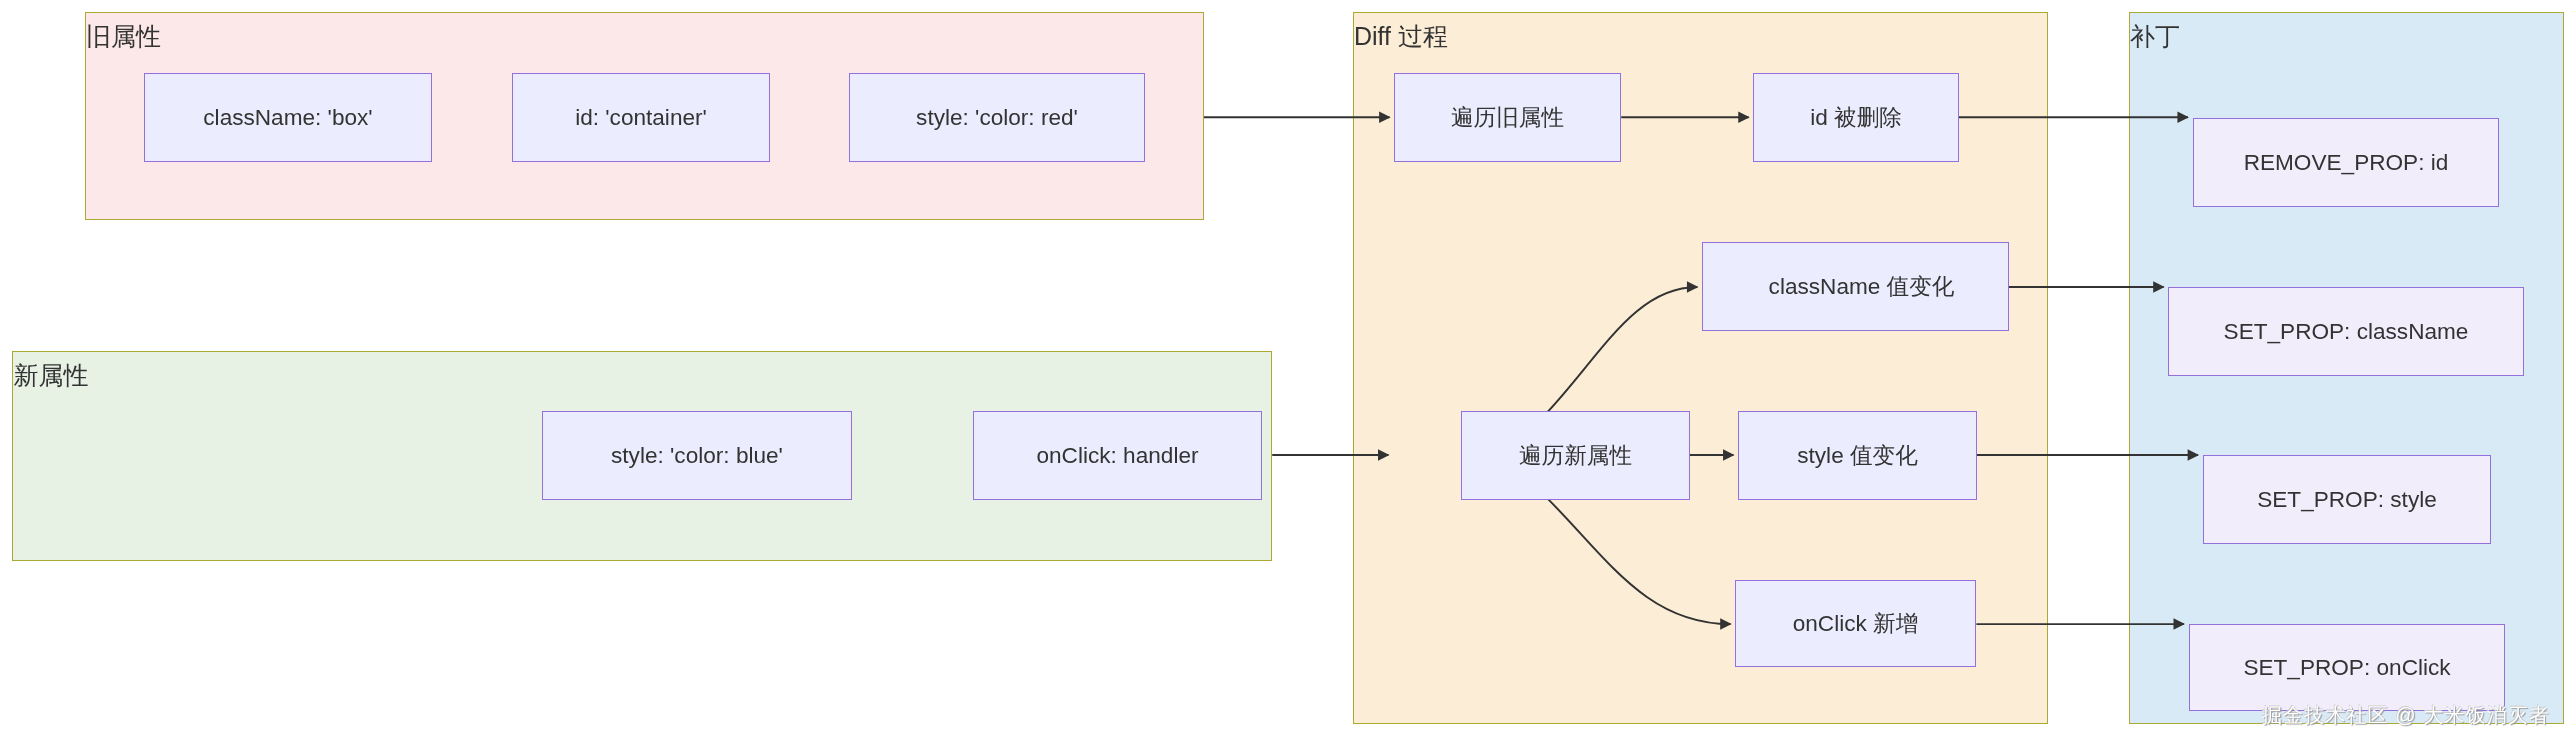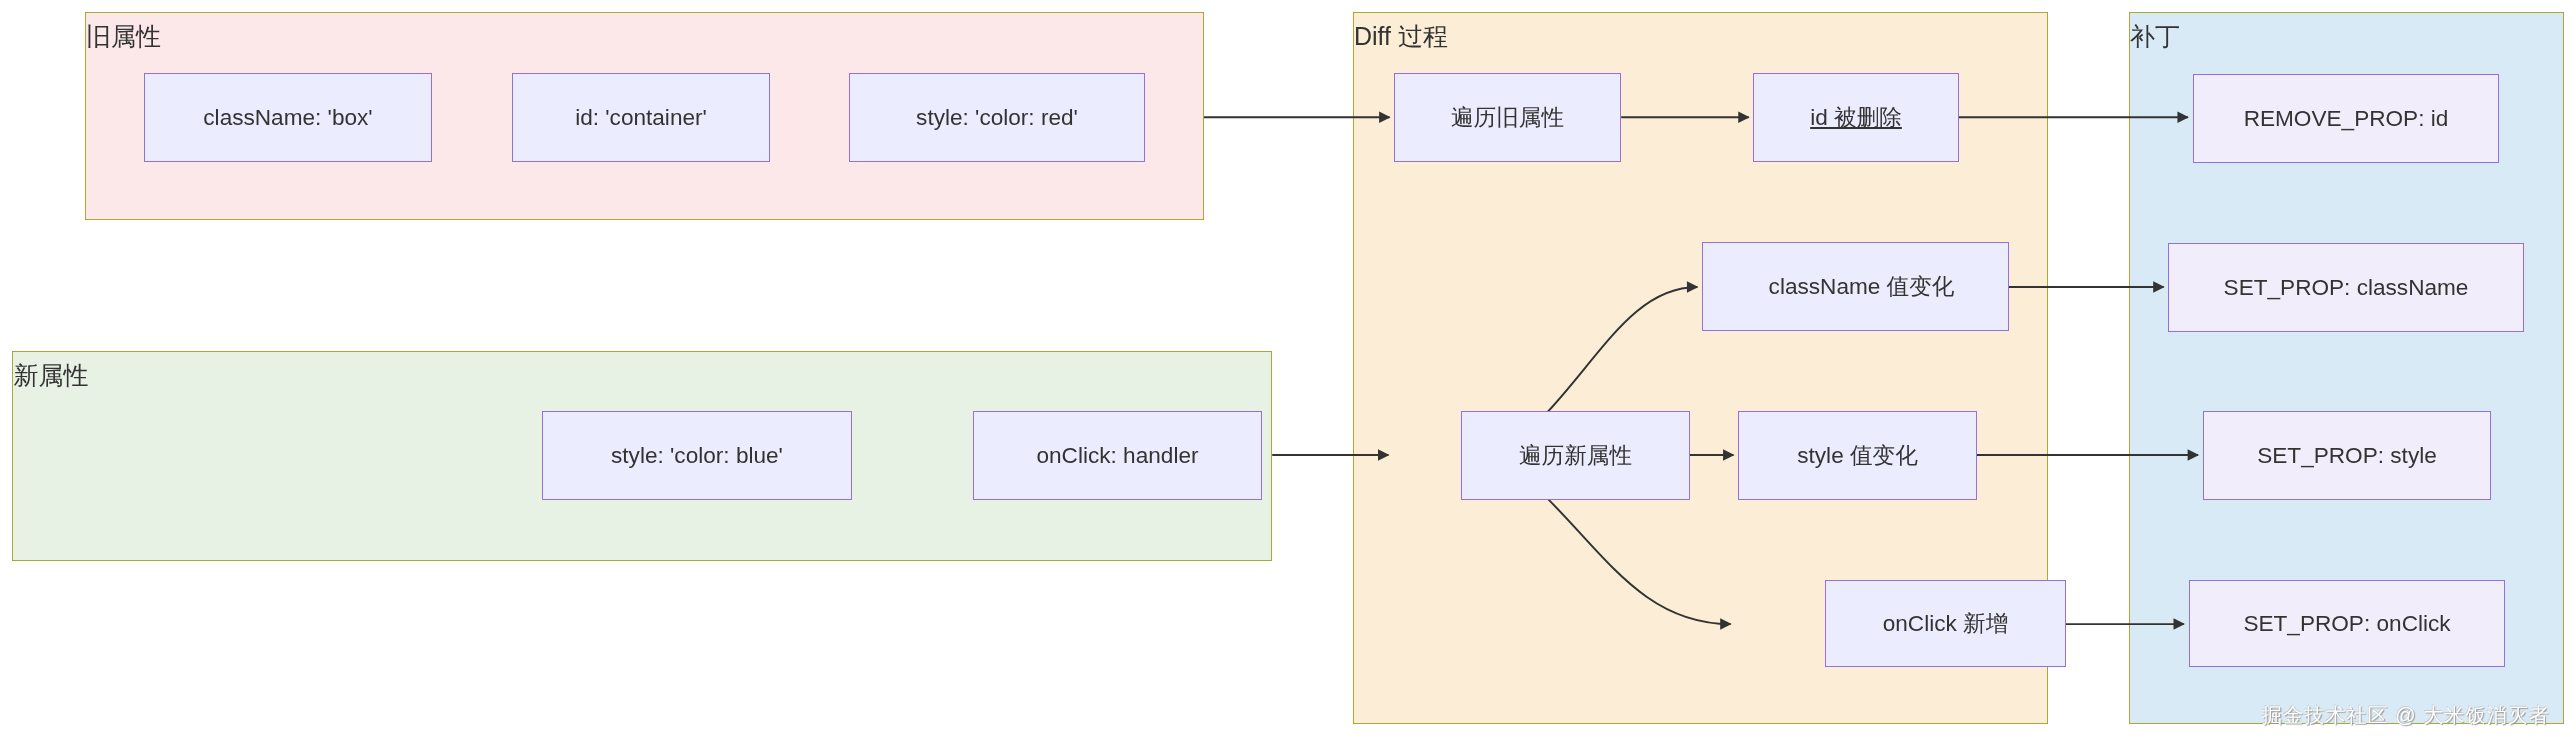--- a/index.html
+++ b/index.html
@@ -11,21 +11,21 @@
   .cluster{position:absolute;box-sizing:border-box;border:1.7px solid var(--cluster_border,#aaaa33);}
   .cluster-old{left:85px;top:12.4px;width:1119px;height:208px;background:var(--old_fill,#fce8e8);}
   .cluster-new{left:12.4px;top:351px;width:1260px;height:210px;background:var(--new_fill,#e7f1e4);}
   .cluster-diff{left:1353px;top:12.4px;width:695px;height:712px;background:var(--diff_fill,#fceed6);}
   .cluster-patch{left:2129px;top:12.4px;width:435px;height:712px;background:var(--patch_fill,#d9eaf7);}
   .cluster-title{position:absolute;top:8px;left:0;width:100%;text-align:left;
     font-size:25px;line-height:1.2;color:var(--text_color,#333);white-space:nowrap;}
   .node{position:absolute;box-sizing:border-box;display:flex;align-items:center;justify-content:center;
     background:var(--node_fill,#ececff);border:1.7px solid var(--node_border,#9370db);
     font-size:22.6px;white-space:nowrap;z-index:10;color:var(--text_color,#333);}
-  .node.patch-node{background:var(--patch_node_fill,#f2edfa);}
+  .node.patch-node{background:var(--patch_node_fill,#f2edfa);margin-top:44px;}
   #edges{position:absolute;left:0;top:0;width:2576px;height:738px;z-index:5;pointer-events:none;}
   #edges path.edge{stroke:var(--edge_color,#333);stroke-width:3.5;fill:none;}
   #arrowhead path{fill:var(--edge_color,#333);}
   .watermark{position:absolute;right:26px;bottom:9px;font-size:20px;letter-spacing:1.1px;z-index:20;
     color:#ffffff;text-shadow:1.1px 1.1px 1.1px #9a9a9a,-0.6px -0.6px 0.6px #c8c8c8;white-space:nowrap;}
 </style>
 </head>
 <body>
 
 <div id="canvas">
@@ -62,25 +62,25 @@
   </svg>
 
   <div class="node" style="left:144px;top:73px;width:288px;height:89px;">className: 'box'</div>
   <div class="node" style="left:512px;top:73px;width:258px;height:89px;">id: 'container'</div>
   <div class="node" style="left:849px;top:73px;width:296px;height:89px;">style: 'color: red'</div>
 
   <div class="node" style="left:542px;top:411px;width:310px;height:89px;">style: 'color: blue'</div>
   <div class="node" style="left:932px;top:411px;width:289px;height:89px;margin-left:41px;">onClick: handler</div>
 
   <div class="node" style="left:1394px;top:73px;width:227px;height:89px;">遍历旧属性</div>
-  <div class="node" style="left:1753px;top:73px;width:206px;height:89px;text-decoration:underline;">id 被删除</div>
+  <div class="node" style="left:1753px;top:73px;width:206px;height:89px;">id 被删除</div>
   <div class="node" style="left:1702px;top:242px;width:307px;height:89px;padding-left:12px;">className 值变化</div>
   <div class="node" style="left:1461px;top:411px;width:229px;height:89px;">遍历新属性</div>
   <div class="node" style="left:1738px;top:411px;width:239px;height:89px;">style 值变化</div>
-  <div class="node" style="left:1825px;top:580px;width:241px;height:87px;">onClick 新增</div>
+  <div class="node" style="left:1735px;top:580px;width:241px;height:87px;">onClick 新增</div>
 
   <div class="node patch-node" style="left:2193px;top:74px;width:306px;height:89px;">REMOVE_PROP: id</div>
   <div class="node patch-node" style="left:2168px;top:243px;width:356px;height:89px;">SET_PROP: className</div>
   <div class="node patch-node" style="left:2203px;top:411px;width:288px;height:89px;">SET_PROP: style</div>
   <div class="node patch-node" style="left:2189px;top:580px;width:316px;height:87px;">SET_PROP: onClick</div>
 
   <div class="watermark">掘金技术社区 @ 大米饭消灭者</div>
 </div>
 
 

